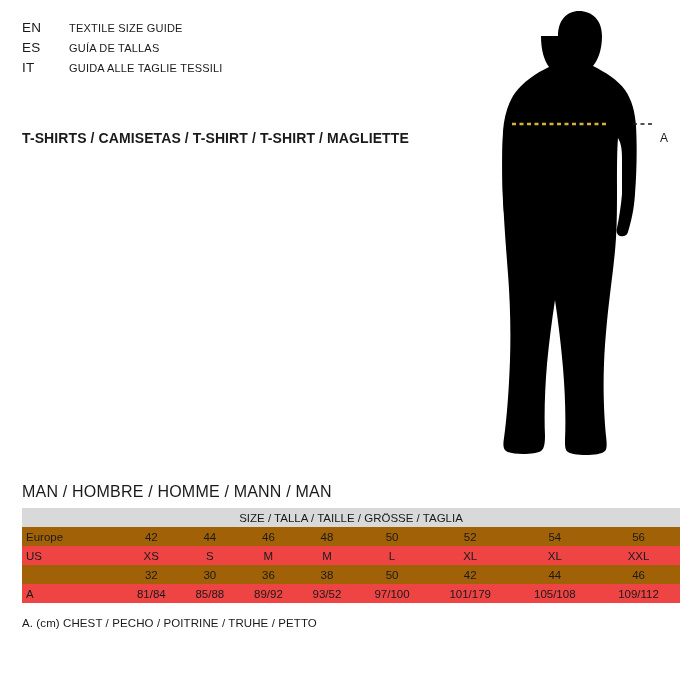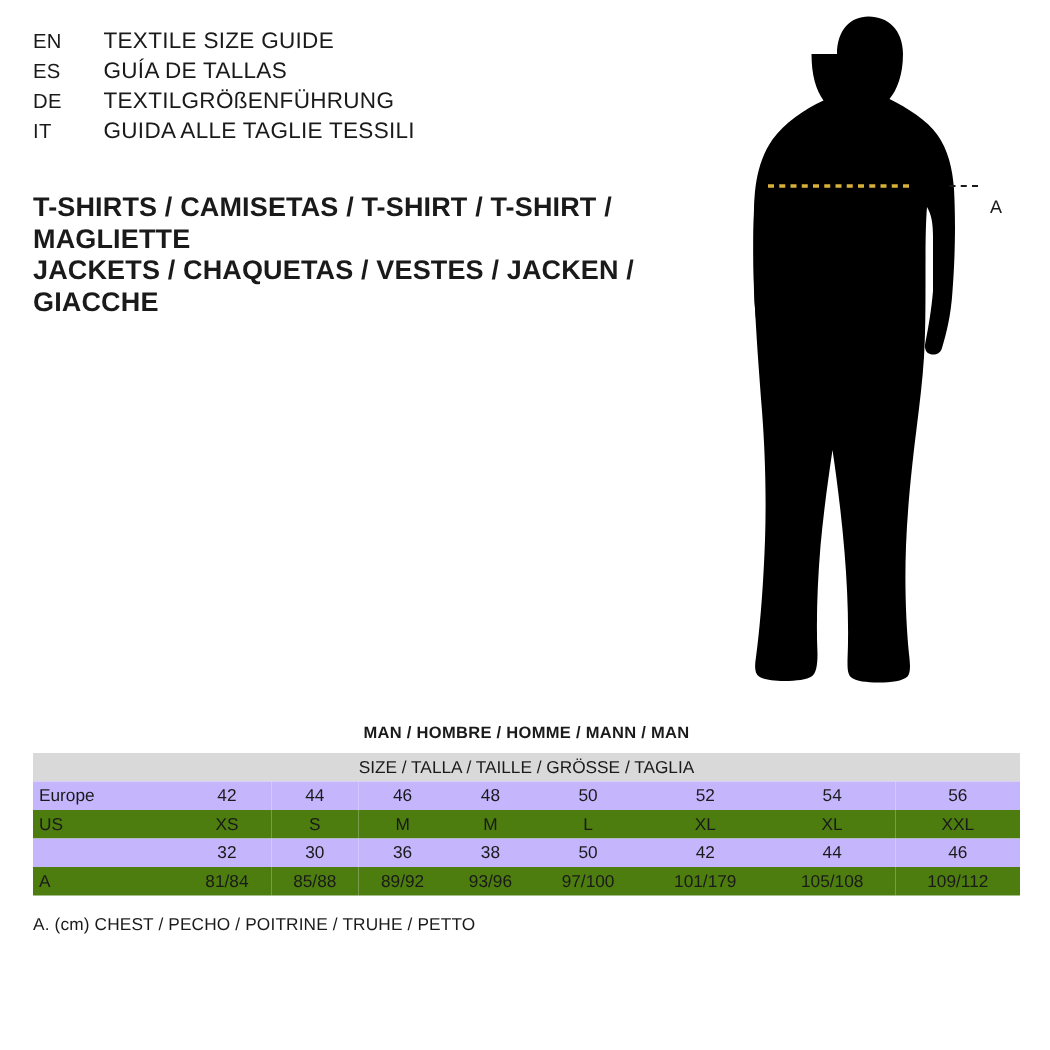--- a/index.html
+++ b/index.html
@@ -35,32 +35,32 @@
     line-height: 20px;
     font-size: 13.5px;
     letter-spacing: 0.2px;
   }
   .lang-code {
     width: 47px;
     flex: 0 0 47px;
     font-size: 13.5px;
   }
   .lang-text {
-    font-size: 15px;
+    font-size: 11px;
   }
 
   
   .garment-lines {
     position: absolute;
     left: 22px;
     top: 128px;
     width: 470px;
   }
   .garment-line {
-    font-size: 18px;
+    font-size: 14px;
     font-weight: bold;
     line-height: 21px;
     letter-spacing: 0.1px;
   }
 
   
   .figure-wrap {
     position: absolute;
     left: 455px;
     top: 8px;
@@ -79,25 +79,24 @@
   }
 
   
   .table-section {
     position: absolute;
     left: 22px;
     top: 483px;
     width: 658px;
   }
   .man-title {
-    font-size: 11px;
-    font-weight: bold;
+    font-size: 16px;
+    font-weight: normal;
     letter-spacing: 0.2px;
     margin-bottom: 7px;
-    text-align: center;
   }
   table.size-table {
     border-collapse: collapse;
     width: 658px;
     font-size: 11.5px;
   }
   table.size-table td, table.size-table th {
     padding: 0;
     height: 19px;
     vertical-align: middle;
@@ -106,24 +105,24 @@
   }
   .row-header td {
     background: #d9d9d9;
     text-align: left;
     font-size: 11.5px;
     padding-left: 4px;
     height: 19px;
     margin-left: 16px;
   }
   .row-shade td {
-    background: #c4b5fd;
+    background: #a16207;
   }
   .row-plain td {
-    background: #4d7c0f;
+    background: #ef4444;
   }
   .col-label {
     text-align: left !important;
     padding-left: 4px !important;
     width: 96px;
   }
   .footnote {
     margin-top: 14px;
     font-size: 11.5px;
     font-weight: normal;
@@ -138,32 +137,27 @@
   <div class="lang-block">
     <div class="lang-row">
       <span class="lang-code">EN</span>
       <span class="lang-text">TEXTILE SIZE GUIDE</span>
     </div>
     <div class="lang-row">
       <span class="lang-code">ES</span>
       <span class="lang-text">GUÍA DE TALLAS</span>
     </div>
     <div class="lang-row">
-      <span class="lang-code">DE</span>
-      <span class="lang-text">TEXTILGRÖßENFÜHRUNG</span>
-    </div>
-    <div class="lang-row">
       <span class="lang-code">IT</span>
       <span class="lang-text">GUIDA ALLE TAGLIE TESSILI</span>
     </div>
   </div>
 
   <div class="garment-lines">
     <div class="garment-line">T-SHIRTS / CAMISETAS / T-SHIRT / T-SHIRT / MAGLIETTE</div>
-    <div class="garment-line">JACKETS / CHAQUETAS / VESTES / JACKEN / GIACCHE</div>
   </div>
 
   <div class="figure-wrap">
     <svg width="240" height="465" viewBox="0 0 240 465" xmlns="http://www.w3.org/2000/svg" aria-hidden="true">
       <g>
         <path fill="#000000" d="
           M 103,28
           C 103,12 112,3 124,3
           C 137,3 147,12 147,28
           C 147,42 143,52 138,58
@@ -259,21 +253,21 @@
           <td>50</td>
           <td>42</td>
           <td>44</td>
           <td>46</td>
         </tr>
         <tr class="row-plain">
           <td class="col-label">A</td>
           <td>81/84</td>
           <td>85/88</td>
           <td>89/92</td>
-          <td>93/96</td>
+          <td>93/52</td>
           <td>97/100</td>
           <td>101/179</td>
           <td>105/108</td>
           <td>109/112</td>
         </tr>
       </tbody>
     </table>
     <div class="footnote">A. (cm) CHEST / PECHO / POITRINE / TRUHE / PETTO</div>
   </div>
 

